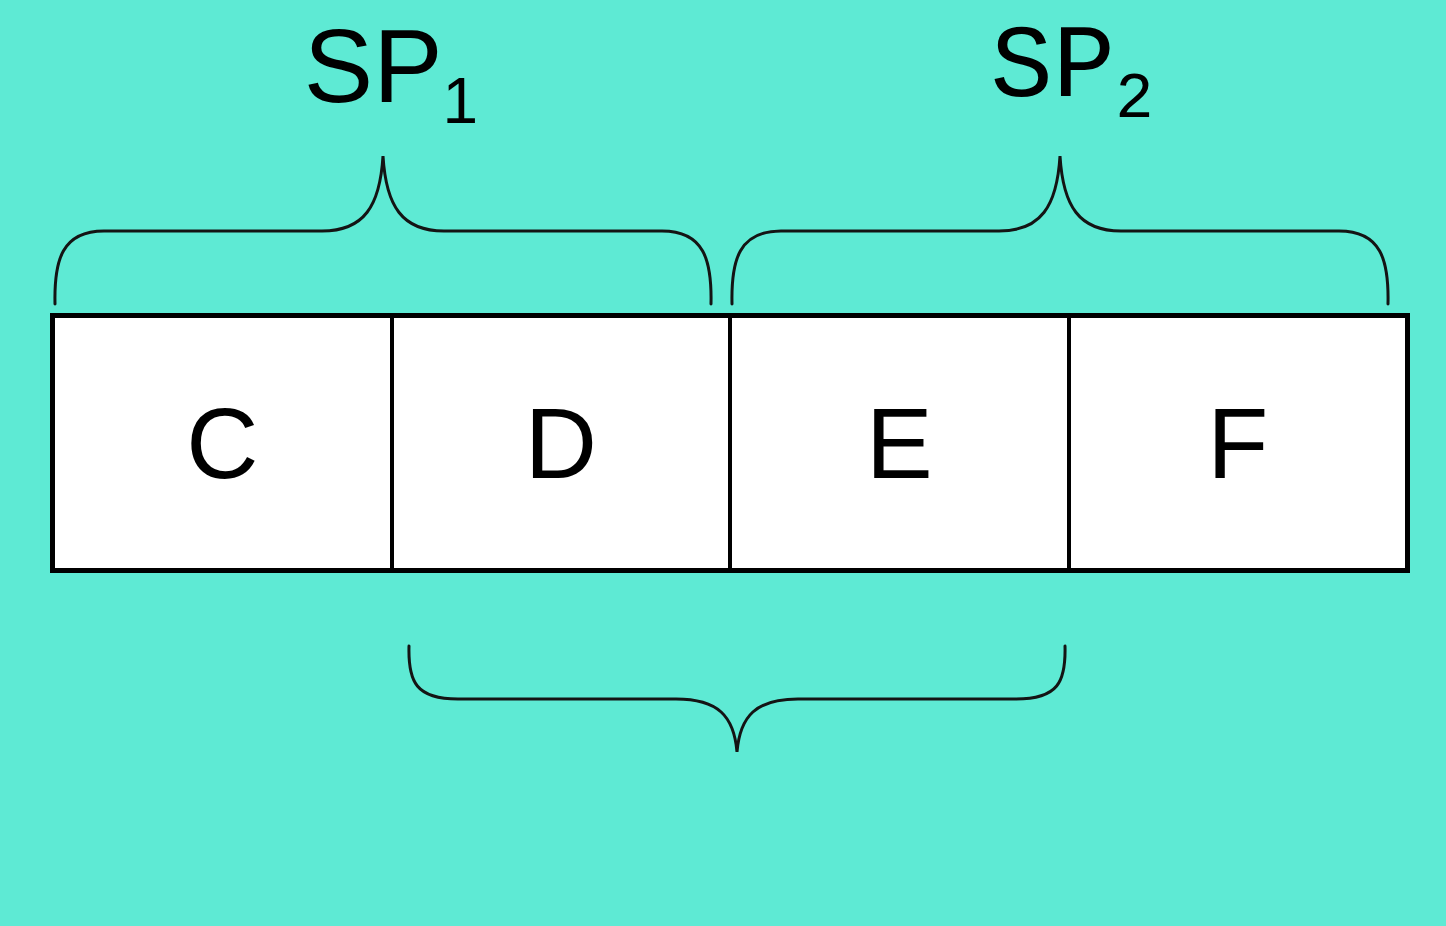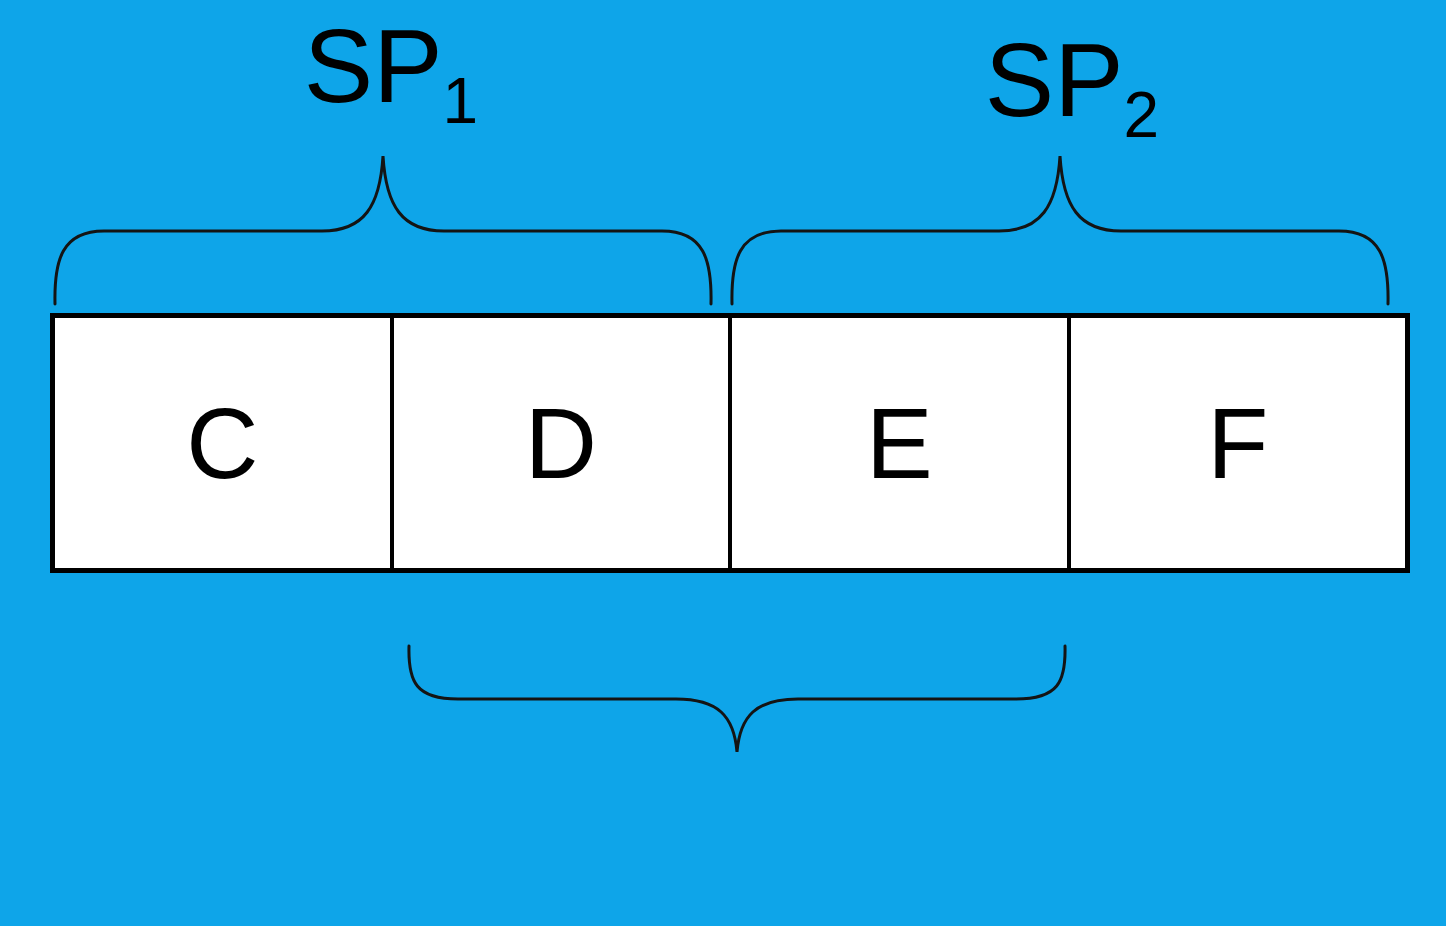--- a/index.html
+++ b/index.html
@@ -4,21 +4,21 @@
 <style>
   html, body {
     margin: 0;
     padding: 0;
     background: #ffffff;
   }
   .canvas {
     position: relative;
     width: 1446px;
     height: 926px;
-    background: #0ea5e9;
+    background: #5eead4;
     overflow: hidden;
     font-family: "Liberation Sans", "DejaVu Sans", sans-serif;
     color: #000000;
   }
   .brace {
     position: absolute;
     display: block;
   }
   .brace path {
     fill: none;
@@ -69,21 +69,21 @@
 </style>
 </head>
 <body>
 
 <div class="canvas">
 
   <div class="sp-label" style="left:391px; top:14px;">
     <span>SP</span><span class="sub">1</span>
   </div>
 
-  <div class="sp-label" style="left:1072px; top:28px;">
+  <div class="sp-label" style="left:1072px; top:16px;font-family:Liberation Mono, monospace;">
     <span>SP</span><span class="sub">2</span>
   </div>
 
   <svg class="brace" style="left:52px; top:148px;" width="662" height="162" viewBox="0 0 662 162" aria-hidden="true">
     <path d="M 3,156 C 2,112 10,83 52,83 L 270,83 C 312,83 328,58 331,8
              C 334,58 350,83 392,83 L 610,83 C 652,83 660,112 659,156"></path>
   </svg>
 
   <svg class="brace" style="left:729px; top:148px;" width="662" height="162" viewBox="0 0 662 162" aria-hidden="true">
     <path d="M 3,156 C 2,112 10,83 52,83 L 270,83 C 312,83 328,58 331,8

